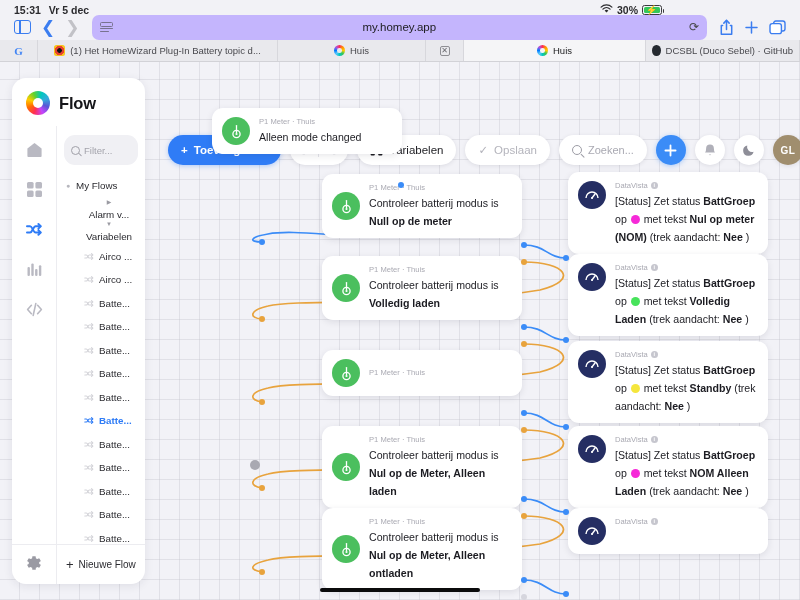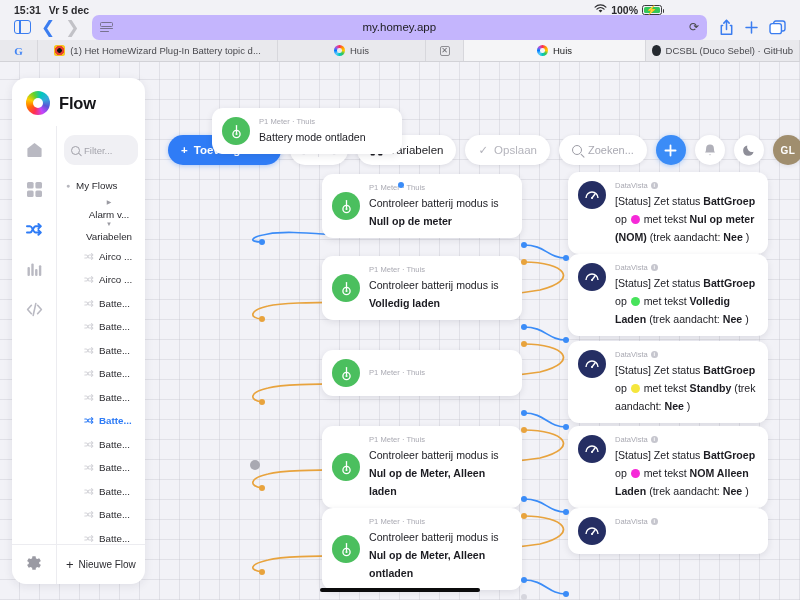--- a/index.html
+++ b/index.html
@@ -243,21 +243,21 @@
     <span>Vr 5 dec</span>
   </div>
   <div class="sb-right">
     <span class="wifi-ico">
       <svg width="13" height="10" viewBox="0 0 13 10">
           <path d="M6.5 8.6 4.6 6.6a2.7 2.7 0 0 1 3.8 0Z" fill="#2b2b2e"></path>
           <path d="M2.9 5.1a5.2 5.2 0 0 1 7.2 0" stroke="#2b2b2e" stroke-width="1.2" fill="none" stroke-linecap="round"></path>
           <path d="M1.1 3.1a7.8 7.8 0 0 1 10.8 0" stroke="#2b2b2e" stroke-width="1.2" fill="none" stroke-linecap="round"></path>
         </svg>
     </span>
-    <span>100%</span>
+    <span>30%</span>
     <span class="batt">
       <span class="batt-fill"></span>
         <span class="bolt">⚡</span>
     </span>
   </div>
 </div>
 
 <div class="toolbar">
   <div class="sidebar-toggle"></div>
   <div class="nav-arrow">❮</div>
@@ -375,21 +375,21 @@
       <svg width="15" height="15" viewBox="0 0 15 15">
           <circle cx="7.5" cy="10" r="3.6" fill="none" stroke="#fff" stroke-width="1.3"></circle>
           <path d="M7.5 1.6v7" stroke="#fff" stroke-width="1.3" stroke-linecap="round"></path>
           <circle cx="7.5" cy="10" r="1.1" fill="#fff"></circle>
         </svg>
     </span>
     <span class="txt">
       <span class="owner">
           <span>P1 Meter · Thuis</span>
         </span>
-      <span class="ctext">Battery mode ontladen</span>
+      <span class="ctext">Alleen mode changed</span>
     </span>
   </div>
 
   <div class="card" style="left:322px;top:112px;width:200px;">
     <span class="badge green">
       <svg width="15" height="15" viewBox="0 0 15 15">
           <circle cx="7.5" cy="10" r="3.6" fill="none" stroke="#fff" stroke-width="1.3"></circle>
           <path d="M7.5 1.6v7" stroke="#fff" stroke-width="1.3" stroke-linecap="round"></path>
           <circle cx="7.5" cy="10" r="1.1" fill="#fff"></circle>
         </svg>

